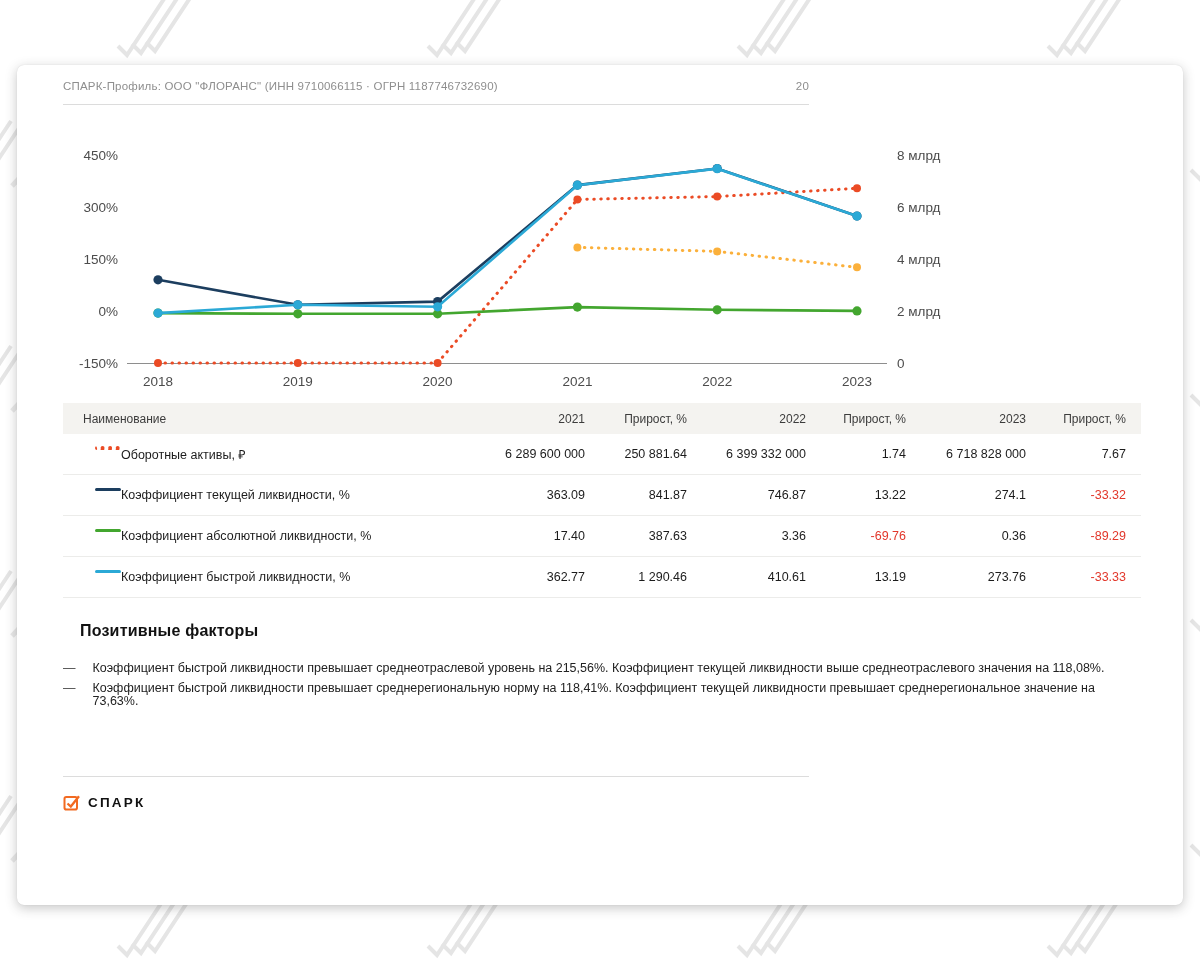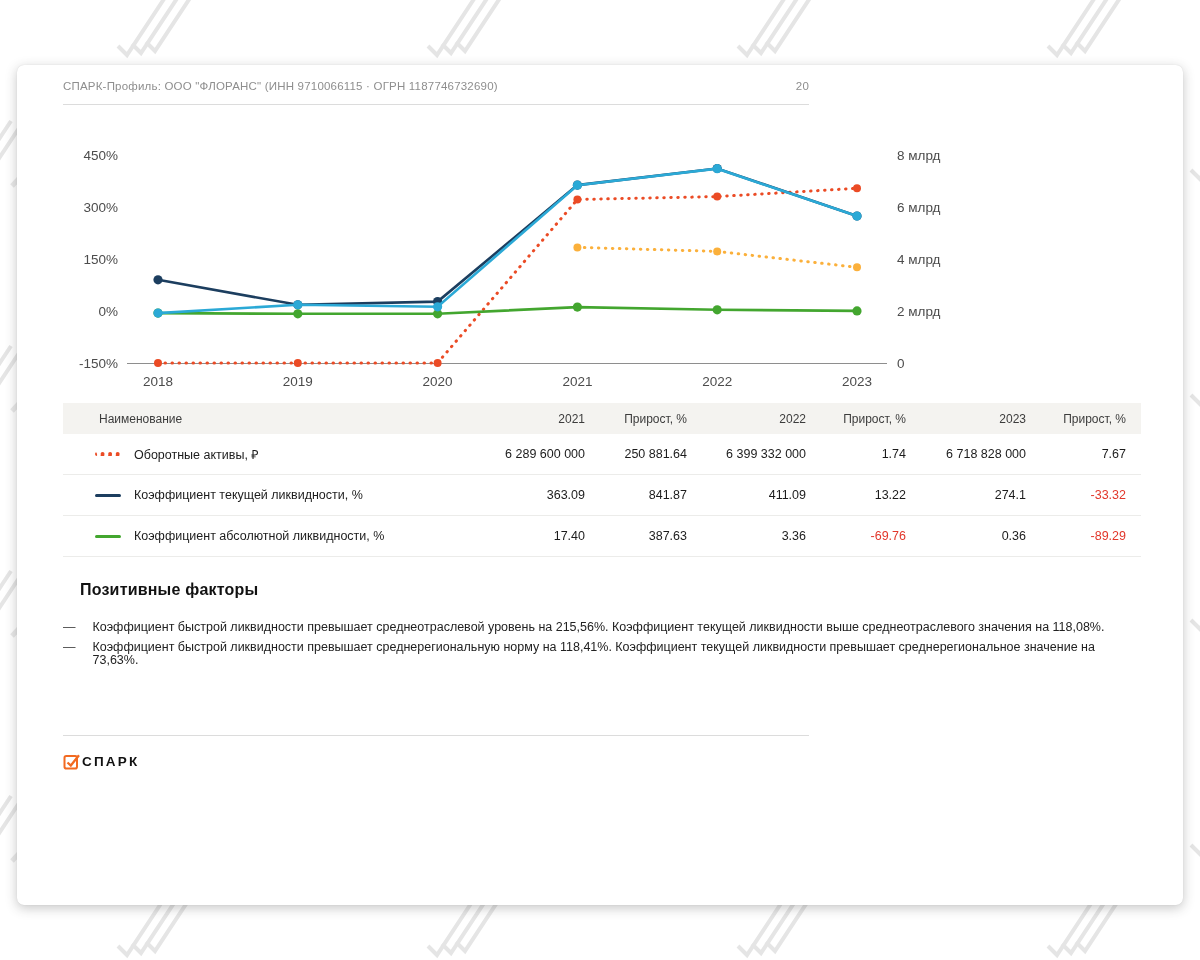--- a/index.html
+++ b/index.html
@@ -24,36 +24,36 @@
   #chart-svg{display:block;margin:23px 0 0 46px}
   .ax{font-size:13.5px;fill:#4c4c4c}
   
   .fin-table{margin:5px 0 0 46px;width:1078px;font-size:12.5px;color:#1c1c1c}
   .thead,.trow{
     display:grid;
     grid-template-columns:1fr 110px 102px 119px 100px 120px 100px;
     align-items:center;padding-right:15px;box-sizing:border-box;
   }
   .thead{background:#f4f3f0;height:31px;color:#3c3c3c;font-size:12px}
-  .thead .tname-h{padding-left:36px;text-align:left}
+  .thead .tname-h{padding-left:20px;text-align:left}
   .trow{height:41px;border-bottom:1px solid #ececea;background:#fff}
   .tnum{text-align:right;white-space:nowrap}
-  .tname{display:flex;align-items:center;gap:13px;padding-left:32px}
+  .tname{display:flex;padding-left:32px}
   .swatch{width:26px;height:0;border-top:3px solid #000;border-radius:2px;flex:0 0 auto}
   .swatch.dashed{border-top-width:4px;border-top-style:dotted}
   .neg{color:#e2372b}
   
   .factors{margin:24px 0 0 46px;width:1080px}
   .factors-title{margin:17px;font-size:16px;font-weight:700;color:#111;letter-spacing:.2px}
   .bullets{margin-top:22px;display:flex;flex-direction:column;gap:7px;font-size:12.5px;color:#222}
   .bullet{display:flex;gap:17px;line-height:1.05}
   .bullet-dash{color:#444;flex:0 0 auto}
   
   .footer-divider{margin:68px 0 0 46px;width:746px;border-top:1px solid #dcdcdc}
-  .brand{margin:16px 4px 0 46px;display:flex;align-items:center;}
+  .brand{margin:16px 4px 0 46px;display:flex;align-items:center;gap:6px}
   .brand-text{font-weight:700;font-size:13.5px;letter-spacing:2.2px;color:#111}
 </style>
 </head>
 <body>
 
 <svg class="bg-svg" xmlns="http://www.w3.org/2000/svg">
   <defs>
     <g id="g3" stroke="#e5e5e5" stroke-width="4" fill="none">
       <path d="M6,58 l9,9 L52,11"></path>
       <path d="M20,56 l9,9 L66,9"></path>
@@ -156,36 +156,48 @@
           <div class="tcell tnum">6 718 828 000</div>
           <div class="tcell tnum">7.67</div>
         </div>
         <div class="trow">
           <div class="tcell tname">
             <span class="swatch" style="border-top-color: rgb(28, 62, 95);"></span>
             <span>Коэффициент текущей ликвидности, %</span>
           </div>
           <div class="tcell tnum">363.09</div>
           <div class="tcell tnum">841.87</div>
-          <div class="tcell tnum">411.09</div>
+          <div class="tcell tnum">746.87</div>
           <div class="tcell tnum">13.22</div>
           <div class="tcell tnum">274.1</div>
           <div class="tcell tnum neg">-33.32</div>
         </div>
         <div class="trow">
           <div class="tcell tname">
             <span class="swatch" style="border-top-color: rgb(67, 166, 47);"></span>
             <span>Коэффициент абсолютной ликвидности, %</span>
           </div>
           <div class="tcell tnum">17.40</div>
           <div class="tcell tnum">387.63</div>
           <div class="tcell tnum">3.36</div>
           <div class="tcell tnum neg">-69.76</div>
           <div class="tcell tnum">0.36</div>
           <div class="tcell tnum neg">-89.29</div>
+        </div>
+        <div class="trow">
+          <div class="tcell tname">
+            <span class="swatch" style="border-top-color: rgb(43, 169, 214);"></span>
+            <span>Коэффициент быстрой ликвидности, %</span>
+          </div>
+          <div class="tcell tnum">362.77</div>
+          <div class="tcell tnum">1 290.46</div>
+          <div class="tcell tnum">410.61</div>
+          <div class="tcell tnum">13.19</div>
+          <div class="tcell tnum">273.76</div>
+          <div class="tcell tnum neg">-33.33</div>
         </div>
       </div>
   </div>
 
   <div class="factors">
     <h2 class="factors-title">Позитивные факторы</h2>
     <div class="bullets" id="factor-list">
         <div class="bullet">
           <span class="bullet-dash">—</span>
           <span>Коэффициент быстрой ликвидности превышает среднеотраслевой уровень на 215,56%. Коэффициент текущей ликвидности выше среднеотраслевого значения на 118,08%.</span>

